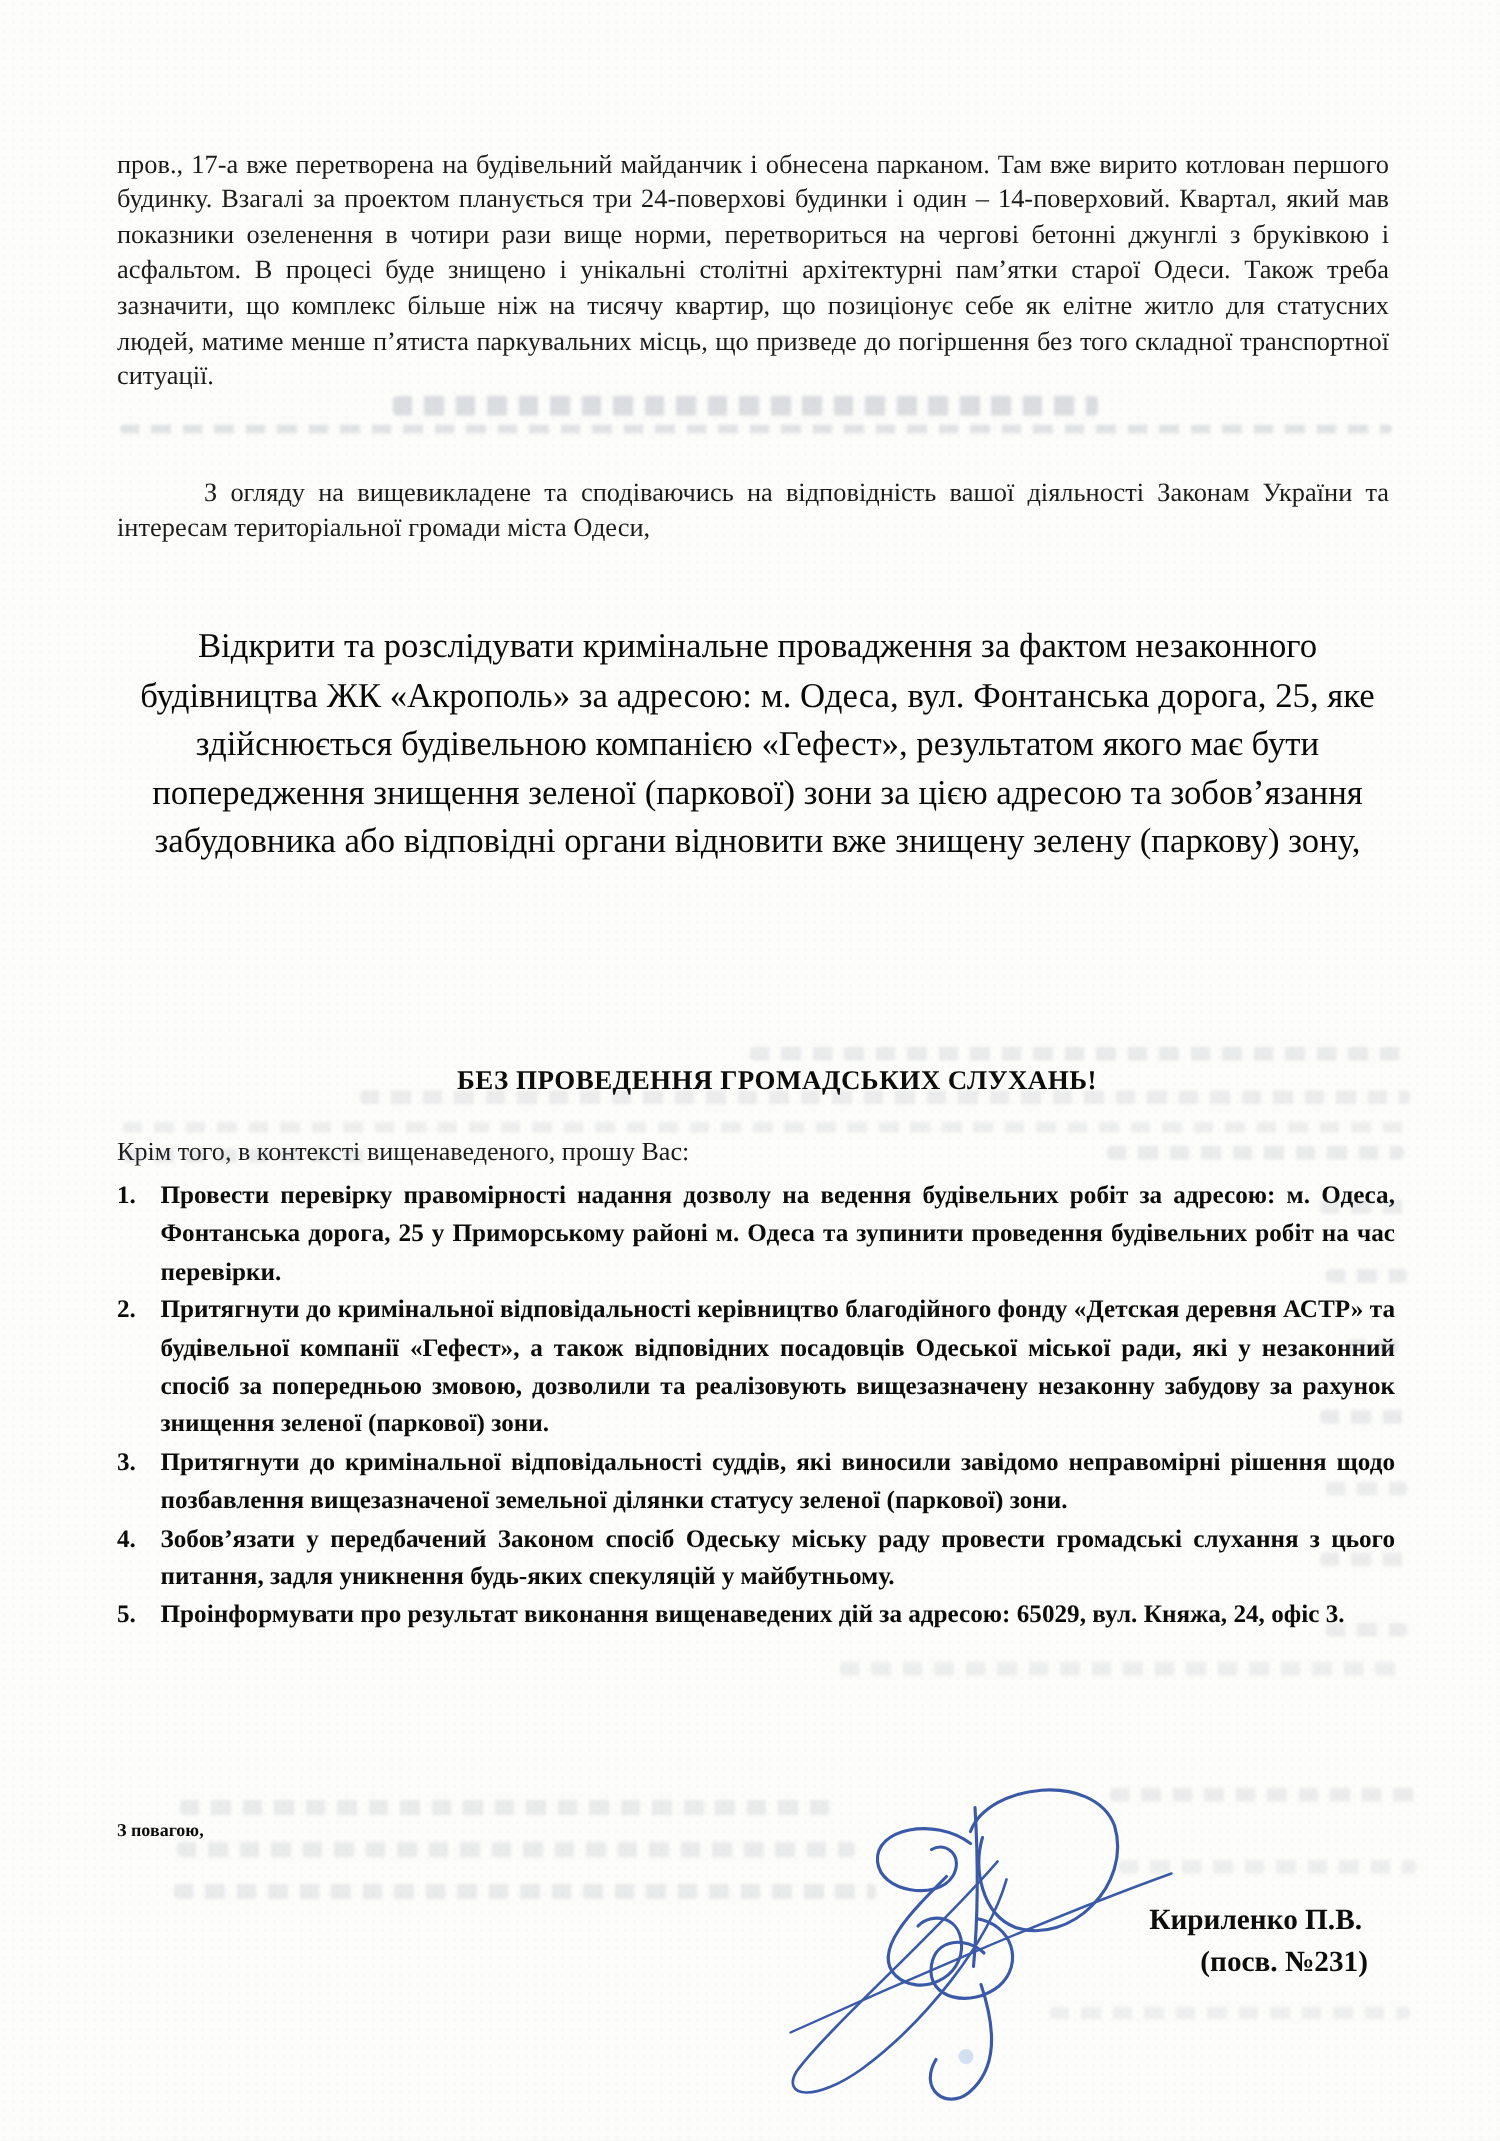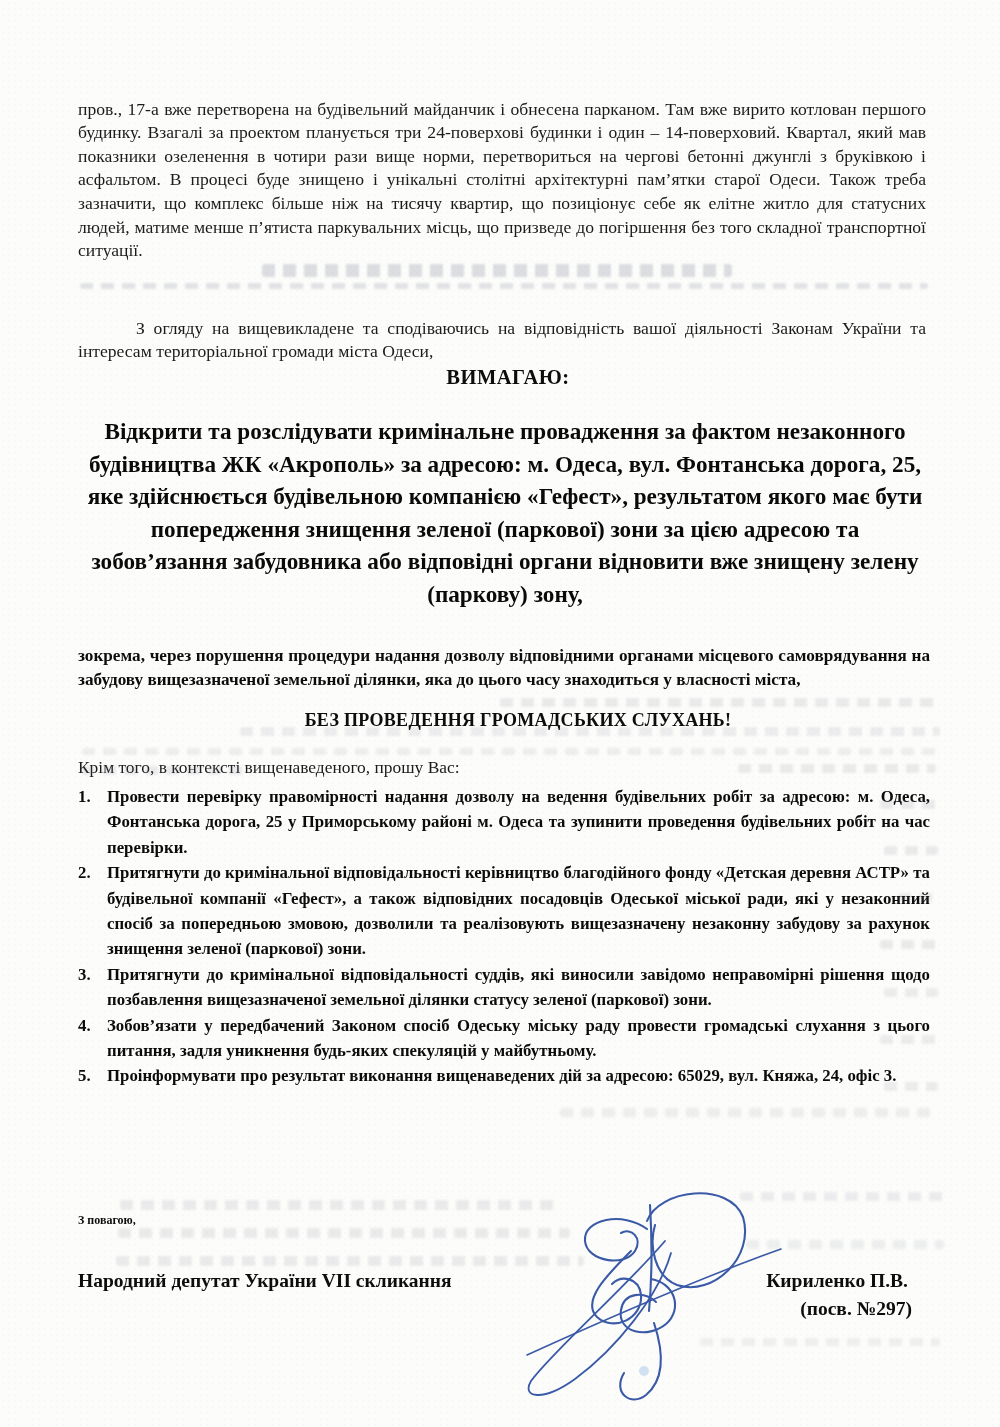--- a/index.html
+++ b/index.html
@@ -22,21 +22,21 @@
     font-size:17.6px;line-height:23.6px;text-align:justify;color:#1b1b1b;
   }
   .para1{left:78px;top:80px;width:848px;}
   .para2{left:78px;top:299px;width:848px;text-indent:58px;}
   .demand-heading{
     left:78px;top:366px;width:860px;text-align:center;
     font-weight:bold;font-size:20.5px;letter-spacing:0.5px;color:#0d0d0d;
   }
   .demand-body{
     left:80px;top:415px;width:850px;text-align:center;
-    font-weight:bold;font-size:23.2px;line-height:32.6px;color:#0a0a0a;
+    font-weight:normal;font-size:23.2px;line-height:32.6px;color:#0a0a0a;
   }
   .demand-note{
     left:78px;top:644px;width:852px;text-align:justify;
     font-weight:bold;font-size:17.2px;line-height:24.3px;color:#0d0d0d;
   }
   .no-hearings{
     left:92px;top:710px;width:852px;text-align:center;
     font-weight:bold;font-size:18px;letter-spacing:0.3px;color:#0d0d0d;
   }
   .request-intro{
@@ -64,25 +64,23 @@
 </style>
 </head>
 <body>
 
 <div class="page">
 
   <p class="abs p-body para1">пров., 17-а вже перетворена на будівельний майданчик і обнесена парканом. Там вже вирито котлован першого будинку. Взагалі за проектом планується три 24-поверхові будинки і один – 14-поверховий. Квартал, який мав показники озеленення в чотири рази вище норми, перетвориться на чергові бетонні джунглі з бруківкою і асфальтом. В процесі буде знищено і унікальні столітні архітектурні пам’ятки старої Одеси. Також треба зазначити, що комплекс більше ніж на тисячу квартир, що позиціонує себе як елітне житло для статусних людей, матиме менше п’ятиста паркувальних місць, що призведе до погіршення без того складної транспортної ситуації.</p>
 
   <p class="abs p-body para2">З огляду на вищевикладене та сподіваючись на відповідність вашої діяльності Законам України та інтересам територіальної громади міста Одеси,</p>
 
-  <div class="abs demand-heading">ВИМАГАЮ:</div>
 
   <div class="abs demand-body">Відкрити та розслідувати кримінальне провадження за фактом незаконного будівництва ЖК «Акрополь» за адресою: м. Одеса, вул. Фонтанська дорога, 25, яке здійснюється будівельною компанією «Гефест», результатом якого має бути попередження знищення зеленої (паркової) зони за цією адресою та зобов’язання забудовника або відповідні органи відновити вже знищену зелену (паркову) зону,</div>
 
-  <div class="abs demand-note">зокрема, через порушення процедури надання дозволу відповідними органами місцевого самоврядування на забудову вищезазначеної земельної ділянки, яка до цього часу знаходиться у власності міста,</div>
 
   <div class="abs no-hearings">БЕЗ ПРОВЕДЕННЯ ГРОМАДСЬКИХ СЛУХАНЬ!</div>
 
   <div class="abs request-intro">Крім того, в контексті вищенаведеного, прошу Вас:</div>
 
   <ol class="abs demands">
     <li>
       <span class="num">1.</span>
       <span>Провести перевірку правомірності надання дозволу на ведення будівельних робіт за адресою:  м. Одеса, Фонтанська дорога, 25 у Приморському районі м. Одеса та зупинити проведення будівельних робіт на час перевірки.</span>
     </li>
@@ -99,25 +97,24 @@
       <span>Зобов’язати у передбачений Законом спосіб Одеську міську раду провести громадські слухання з цього питання, задля уникнення будь-яких спекуляцій у майбутньому.</span>
     </li>
     <li>
       <span class="num">5.</span>
       <span>Проінформувати про результат виконання вищенаведених дій за адресою: 65029, вул. Княжа, 24, офіс 3.</span>
     </li>
   </ol>
 
   <div class="abs closing">З повагою,</div>
 
-  <div class="abs signer-title">Народний депутат України VII скликання</div>
 
   <div class="abs signer-name">Кириленко П.В.</div>
 
-  <div class="abs signer-id">(посв. №297)</div>
+  <div class="abs signer-id">(посв. №231)</div>
 
   <svg class="abs signature" viewBox="0 0 282 232" fill="none">
     <g stroke="#3a5aa8" stroke-width="2.1" stroke-linecap="round" fill="none">
 
       <path d="M14,172 C80,142 190,94 268,66" stroke-width="1.6"></path>
 
       <path d="M152,58 C112,105 40,168 18,198 C8,215 30,219 62,196 C104,165 146,112 158,70" stroke-width="1.8"></path>
 
       <path d="M134,38 C146,6 216,-2 230,34 C242,74 200,114 164,102 C141,93 136,62 142,42"></path>
 

